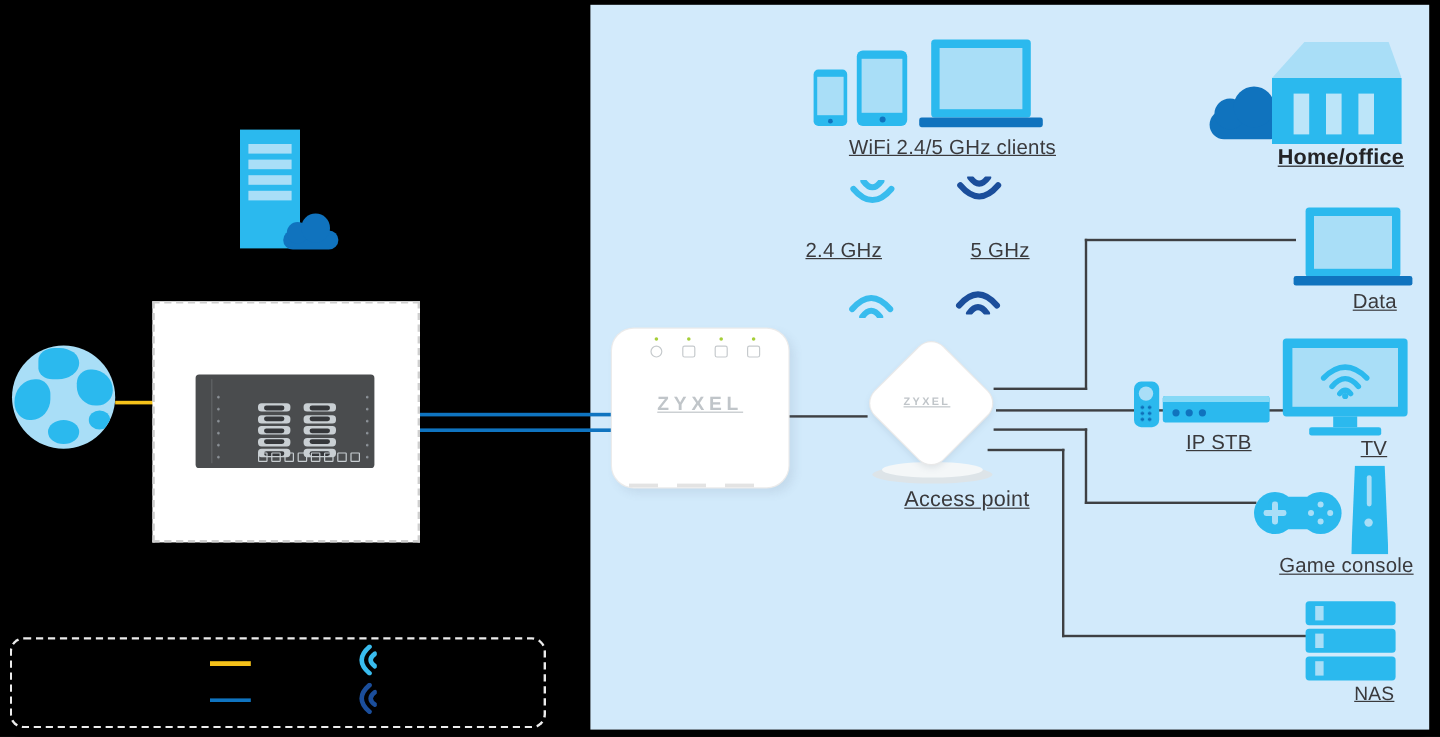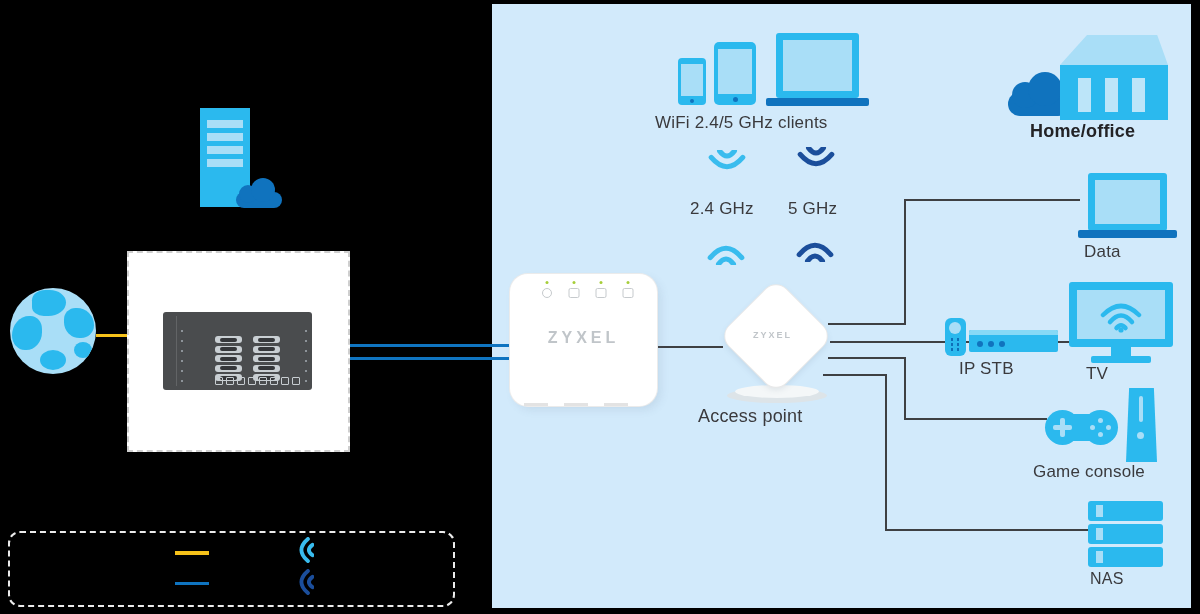--- a/index.html
+++ b/index.html
@@ -5,21 +5,21 @@
   :root{
     --cyan:#2bb9ee; --light:#a9def7; --lighter:#bce5f9; --dkblue:#1073be;
     --navy:#1b4e9b; --panel:#d2eafb; --yellow:#f6c21a; --bline:#0f74c0;
     --line:#3e4043; --text:#3a3a3d; --titleblue:#2257a5; --gray:#4a4c4e;
   }
   html,body{margin:0;padding:0;background:#000;}
   #stage{position:relative;width:1200px;height:614px;background:#000;
     border-radius:16px;overflow:hidden;
     font-family:"Liberation Sans","DejaVu Sans",sans-serif;color:var(--text);}
   .abs{position:absolute;}
-  .lbl{position:absolute;text-align:left;font-size:17px;color:var(--text);letter-spacing:.2px;}
+  .lbl{position:absolute;text-align:right;font-size:17px;color:var(--text);letter-spacing:.2px;text-decoration:underline;}
   .b{font-weight:bold;}
   .hl{position:absolute;height:2px;background:var(--line);}
   .vl{position:absolute;width:2px;background:var(--line);}
   
   .server{background:var(--cyan);}
   .server .stripe{position:absolute;left:7px;width:36px;height:8px;background:var(--light);}
   .cloud .p{position:absolute;border-radius:50%;}
   .globe{border-radius:50%;background:var(--light);overflow:hidden;}
   .globe .blob{position:absolute;background:var(--cyan);}
   .dslbox{background:#fff;border:2px dashed #cfcfcf;}
@@ -39,21 +39,21 @@
   
   .panel{background:var(--panel);}
   .screenicon{background:var(--cyan);}
   .screenicon-inner{position:absolute;background:var(--light);}
   .dot{position:absolute;border-radius:50%;}
   .wifi{position:absolute;}
   .wifi svg{display:block;}
   .c-cyan{color:var(--cyan);} .c-light{color:#39bcee;} .c-navy{color:var(--navy);}
   
   .modem{background:#fff;border-radius:18px;box-shadow:0 0 0 1px #ebebeb,4px 4px 8px rgba(90,110,130,.12);}
-  .modem .brand,.ap .brand{color:#c0c5c9;font-weight:bold;letter-spacing:4px;}
+  .modem .brand,.ap .brand{color:#c0c5c9;font-weight:bold;letter-spacing:4px;text-decoration:underline;}
   .ledrow{position:absolute;left:30px;top:7px;display:flex;gap:13px;}
   .led{position:relative;width:14px;height:18px;}
   .led .g{position:absolute;left:50%;top:50%;transform:translate(-50%,0);width:3px;height:3px;border-radius:50%;background:#a6ce39;top:0;}
   .led .i{position:absolute;left:50%;transform:translateX(-50%);top:7px;width:9px;height:8px;border:1.5px solid #c6cacd;border-radius:2px;}
   .led .i.round{width:8px;height:8px;border-radius:50%;}
   .feet{position:absolute;left:14px;right:14px;bottom:0;height:3px;
     background:repeating-linear-gradient(90deg,#e3e3e3 0 24px,transparent 24px 40px);}
   
   .ap{background:#fff;border-radius:14px;transform:rotate(45deg);
     box-shadow:0 0 0 1px #e9e9e9,2px 2px 6px rgba(90,110,130,.15);}
@@ -195,21 +195,21 @@
       <path d="M3 8 Q20 28 37 8"></path>
         <path d="M12 1 Q20 12 28 1"></path>
     </svg>
   </div>
   <div class="wifi c-navy" style="left:797px;top:147px;">
     <svg width="38" height="26" viewBox="0 0 40 28" fill="none" stroke="currentColor" stroke-width="5.5" stroke-linecap="round">
       <path d="M3 8 Q20 28 37 8"></path>
         <path d="M12 1 Q20 12 28 1"></path>
     </svg>
   </div>
-  <div class="lbl" style="left:690px;top:199px;width:75px;">2.4 GHz</div>
+  <div class="lbl" style="left:660px;top:199px;width:75px;">2.4 GHz</div>
   <div class="lbl" style="left:788px;top:199px;width:70px;">5 GHz</div>
   <div class="wifi c-light" style="left:707px;top:239px;">
     <svg width="38" height="26" viewBox="0 0 40 28" fill="none" stroke="currentColor" stroke-width="5.5" stroke-linecap="round">
       <path d="M3 20 Q20 0 37 20"></path>
         <path d="M12 27 Q20 16 28 27"></path>
     </svg>
   </div>
   <div class="wifi c-navy" style="left:796px;top:236px;">
     <svg width="38" height="26" viewBox="0 0 40 28" fill="none" stroke="currentColor" stroke-width="5.5" stroke-linecap="round">
       <path d="M3 20 Q20 0 37 20"></path>

